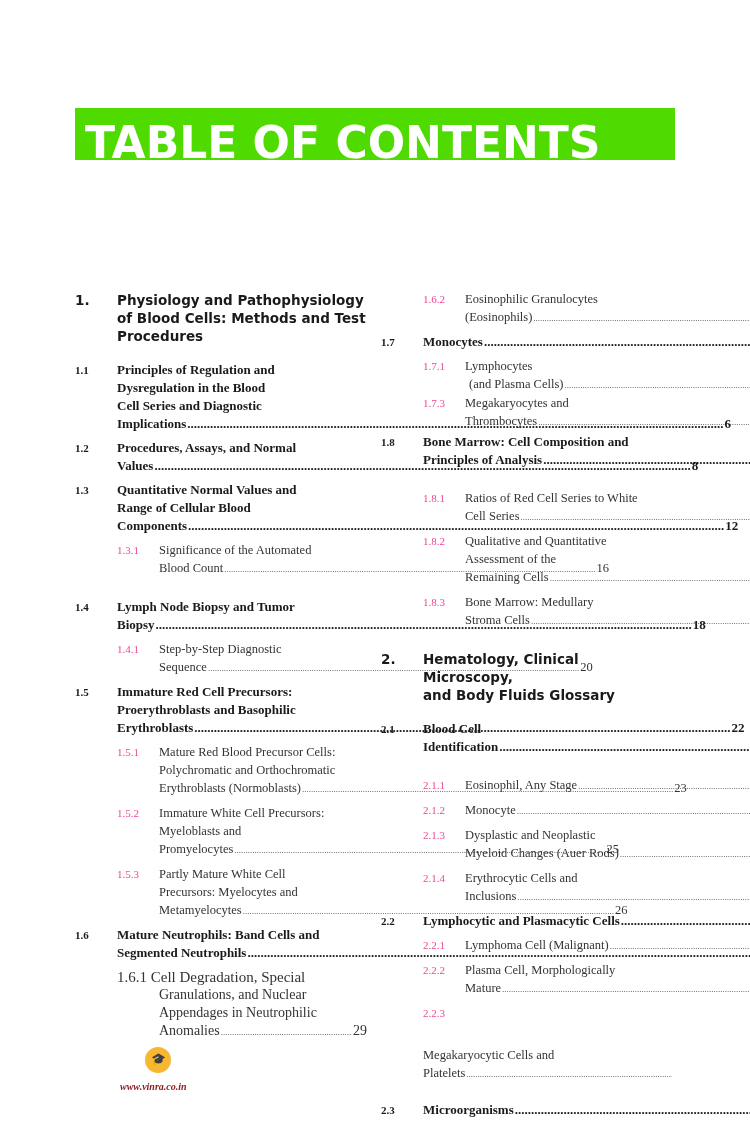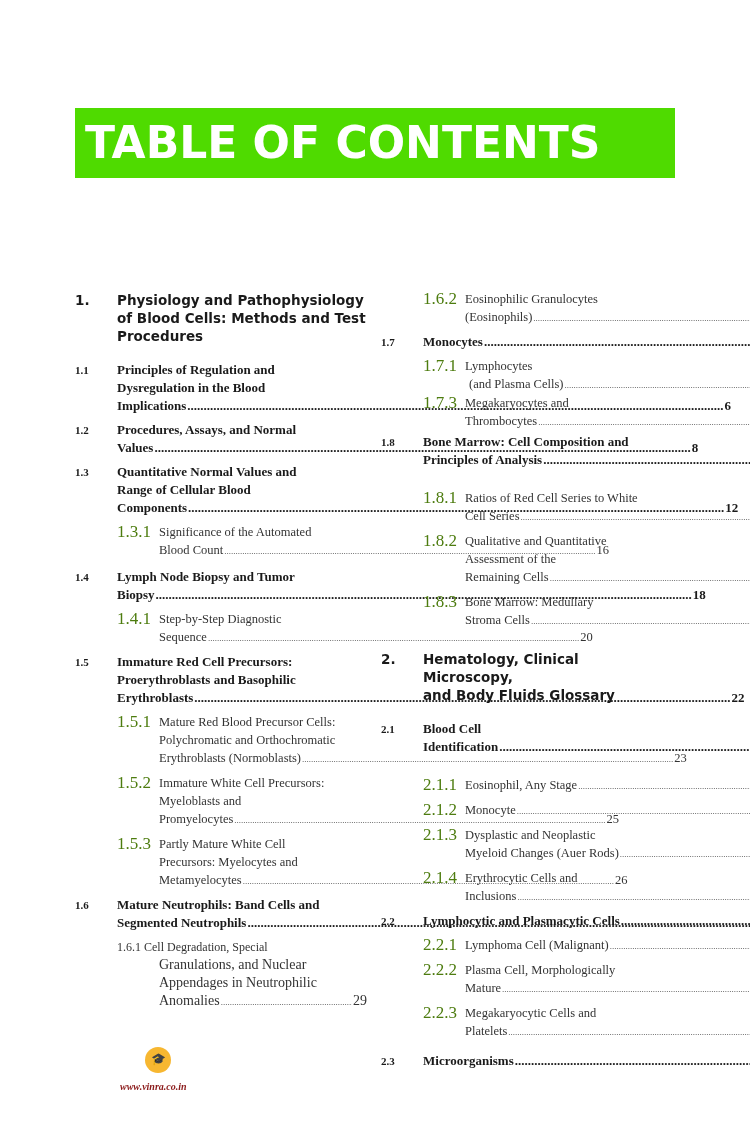--- a/index.html
+++ b/index.html
@@ -1,37 +1,37 @@
 <!DOCTYPE html>
 <html><head>
 <meta charset="utf-8">
 <style>
   html, body { margin: 0; padding: 0; }
   body {
     width: 750px; height: 1140px; background: #ffffff; position: relative; overflow: hidden;
     font-family: "Liberation Serif", "DejaVu Serif", serif; color: #1a1a1a;
   }
   .banner {
-    position: absolute; left: 75px; top: 108px; width: 600px; height: 70px;
+    position: absolute; left: 75px; top: 108px; width: 600px; height: 52px;
     background: #4fdb00;
   }
   .banner-title {
     position: absolute; left: 10px; top: 6px;
     font-family: "DejaVu Sans", "Liberation Sans", sans-serif; font-weight: bold;
     font-size: 44px; color: #ffffff; letter-spacing: 0px; line-height: 58px;
   }
   .col { position: absolute; top: 291px; width: 292px; }
   .col.left { left: 75px; }
   .col.right { left: 381px; top: 290px; }
 
   .entry { position: relative; display: flex; }
   .entry .num { flex: 0 0 42px; font-weight: bold; font-size: 11px; line-height: 18px; }
   .entry .txt { flex: 1; font-weight: bold; font-size: 13px; line-height: 18px; }
   .sub { position: relative; display: flex; padding-left: 42px; }
-  .sub .num { flex: 0 0 42px; font-size: 17px; line-height: 18px; color: #4d7c0f; }
+  .sub .num { flex: 0 0 42px; font-size: 11px; line-height: 18px; color: #ec4899; }
   .sub .txt { flex: 1; font-size: 12.5px; line-height: 18px; color: #333; }
   .line { display: block; }
   .lastline { display: flex; align-items: baseline; }
   .lastline .lbl { white-space: nowrap; }
   .lastline .dots { flex: 1; overflow: hidden; white-space: nowrap; margin: 0 1px; }
   .lastline .dots::after { content: "....................................................................................................................................................................."; letter-spacing: 0px; }
   .sub .lastline .dots::after { font-size: 9px; }
   .lastline .pg { white-space: nowrap; }
 
   .chapter .num, .chapter .txt { font-family: "DejaVu Sans", "Liberation Sans", sans-serif; font-size: 13.5px; line-height: 18px; }
@@ -56,20 +56,21 @@
       <span class="line">of Blood Cells: Methods and Test</span>
       <span class="line">Procedures</span>
     </div>
   </div>
 
   <div class="entry" style="margin-bottom:6px;">
     <div class="num">1.1</div>
     <div class="txt">
       <span class="line">Principles of Regulation and</span>
       <span class="line">Dysregulation in the Blood</span>
+      <span class="line">Cell Series and Diagnostic</span>
       <span class="lastline">
           <span class="lbl">Implications</span>
           <span class="dots"></span>
           <span class="pg">6</span>
         </span>
     </div>
   </div>
 
   <div class="entry" style="margin-bottom:6px;">
     <div class="num">1.2</div>
@@ -89,21 +90,21 @@
       <span class="line">Quantitative Normal Values and</span>
       <span class="line">Range of  Cellular Blood</span>
       <span class="lastline">
           <span class="lbl">Components</span>
           <span class="dots"></span>
           <span class="pg">12</span>
         </span>
     </div>
   </div>
 
-  <div class="sub" style="margin-bottom:8px;">
+  <div class="sub" style="margin-bottom:20px;">
     <div class="num">1.3.1</div>
     <div class="txt">
       <span class="line">Significance of the Automated</span>
       <span class="lastline">
           <span class="lbl">Blood Count</span>
           <span class="dots"></span>
           <span class="pg">16</span>
         </span>
     </div>
   </div>
@@ -189,21 +190,21 @@
     <div class="txt">
       <span class="line">Mature Neutrophils: Band Cells and</span>
       <span class="lastline">
           <span class="lbl">Segmented Neutrophils</span>
           <span class="dots"></span>
         </span>
     </div>
   </div>
 
   <div class="sub" style="display:block;">
-    <div style="font-size:12px; line-height:18px; color:#333;">
+    <div style="font-size:15px; line-height:18px; color:#333;">
       <span>1.6.1</span>
       <span>Cell Degradation, Special</span>
     </div>
     <div style="padding-left:42px; font-size:14px; line-height:18px; color:#333;">
       <span class="line">Granulations, and Nuclear</span>
       <span class="line">Appendages in Neutrophilic</span>
       <span class="lastline">
           <span class="lbl">Anomalies</span>
           <span class="dots" style="font-size:9px;"></span>
           <span class="pg">29</span>
@@ -387,21 +388,21 @@
     <div class="num">2.2.2</div>
     <div class="txt">
       <span class="line">Plasma Cell, Morphologically</span>
       <span class="lastline">
           <span class="lbl">Mature</span>
           <span class="dots"></span>
         </span>
     </div>
   </div>
 
-  <div class="sub" style="margin-bottom:11px;">
+  <div class="sub" style="margin-bottom:18px;flex-direction:column;">
     <div class="num">2.2.3</div>
     <div class="txt">
       <span class="line">Megakaryocytic Cells and</span>
       <span class="lastline">
           <span class="lbl">Platelets</span>
           <span class="dots"></span>
         </span>
     </div>
   </div>
 

